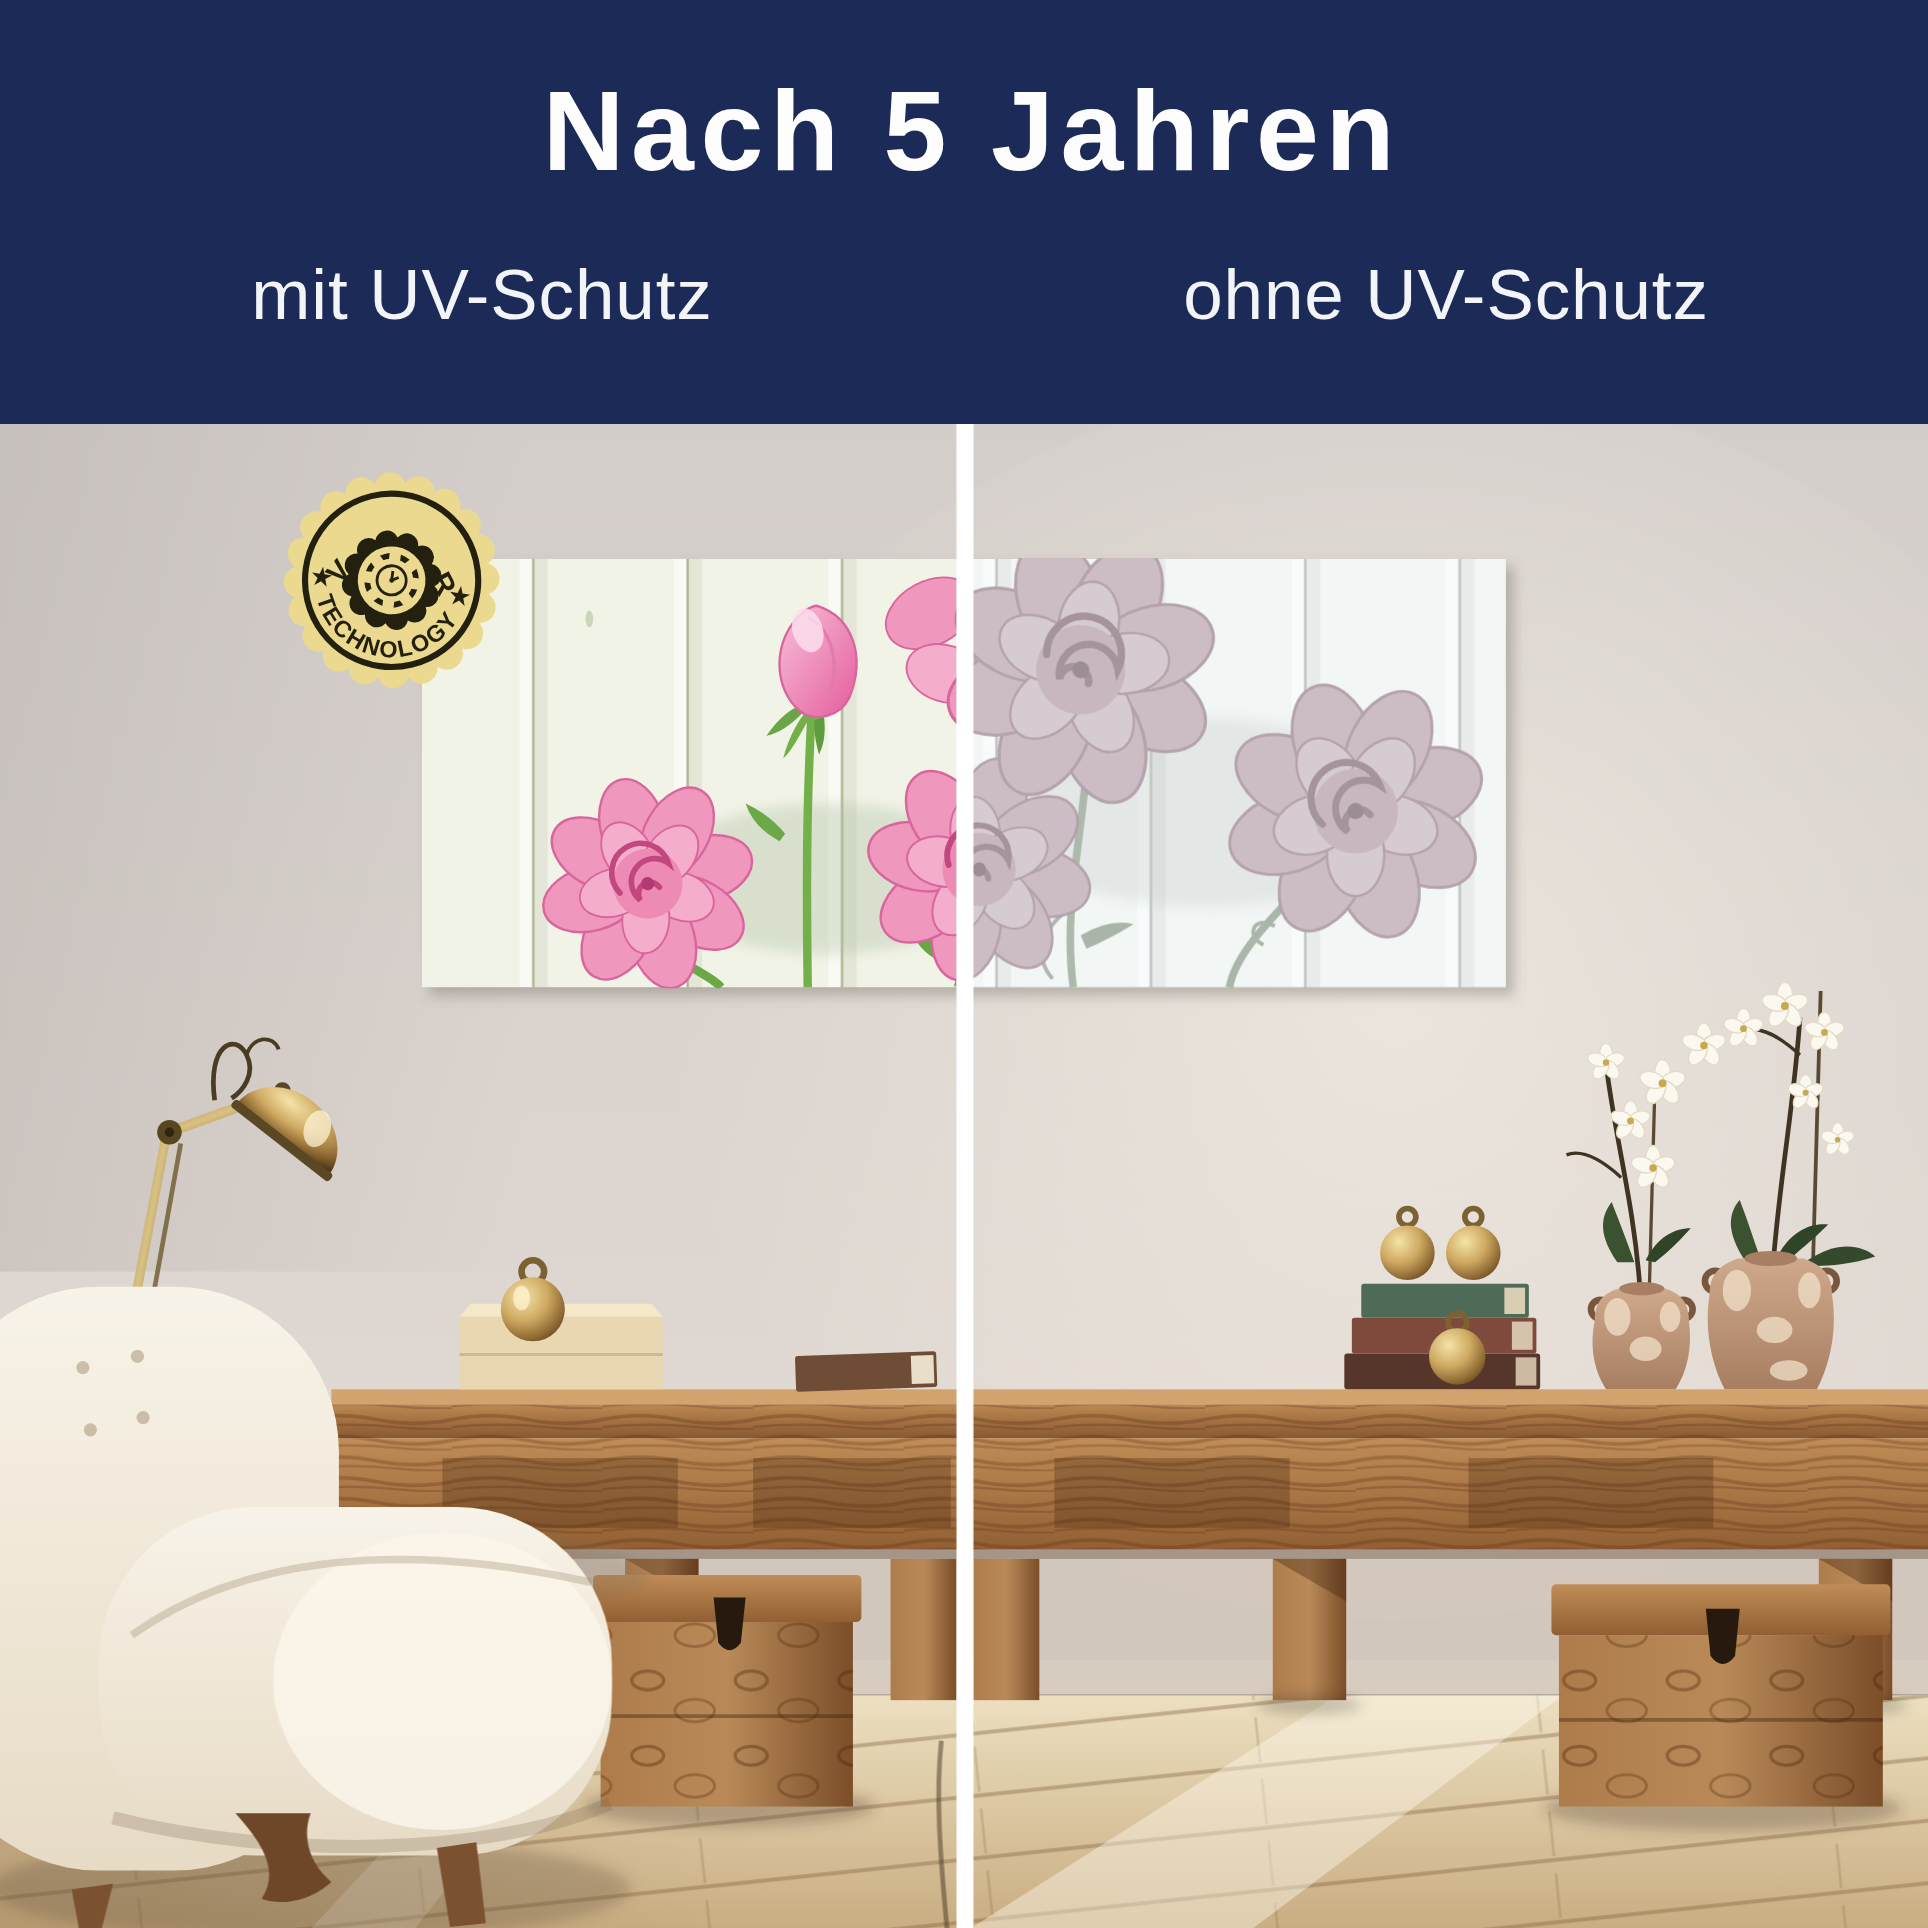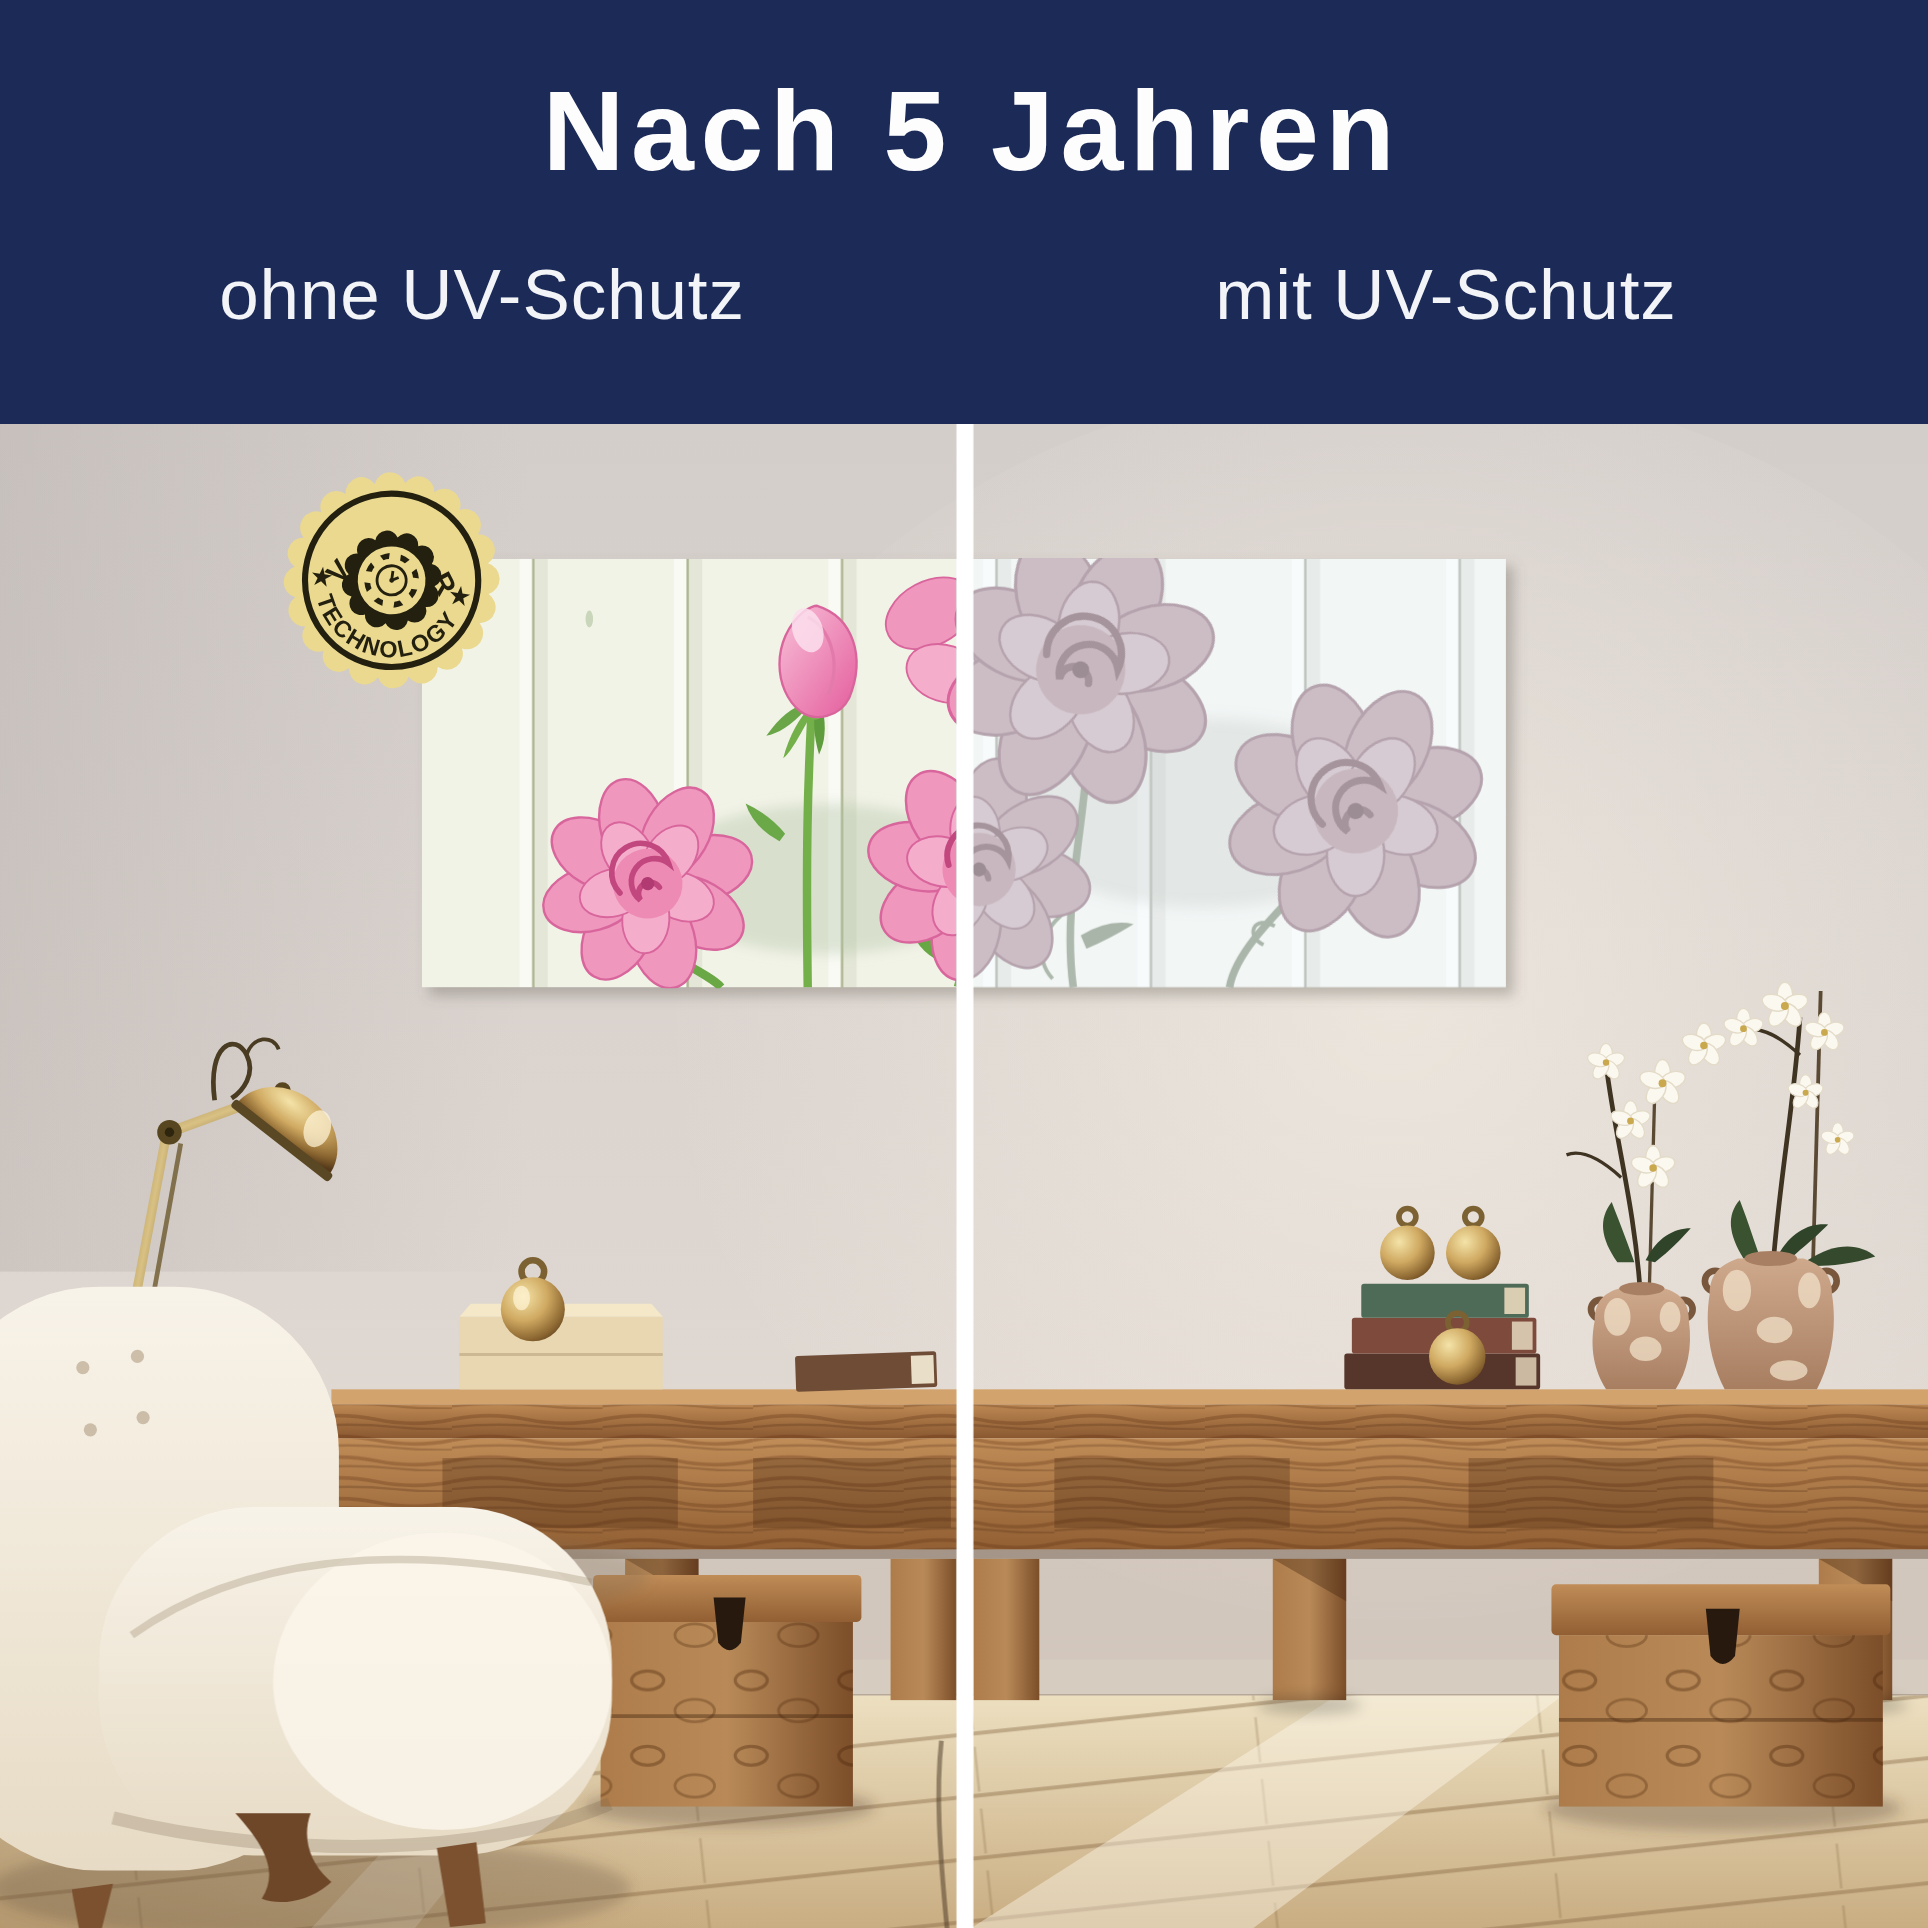--- a/index.html
+++ b/index.html
@@ -17,22 +17,22 @@
   .scene-wrap svg{display:block;width:100%;height:100%;}
 </style>
 </head>
 <body>
 
 <div class="stage">
 
   <div class="banner">
     <h1>Nach 5 Jahren</h1>
     <div class="labels">
+      <span>mit UV-Schutz</span>
       <span>ohne UV-Schutz</span>
-      <span>mit UV-Schutz</span>
     </div>
   </div>
 
   <div class="scene-wrap">
   <svg viewBox="0 450 2048 1598" preserveAspectRatio="none">
     <defs>
       <linearGradient id="wallG" x1="0" y1="450" x2="0" y2="1770" gradientUnits="userSpaceOnUse">
         <stop offset="0" stop-color="#d4cecb"></stop>
             <stop offset="0.55" stop-color="#dbd4cf"></stop>
             <stop offset="1" stop-color="#e4dcd4"></stop>

